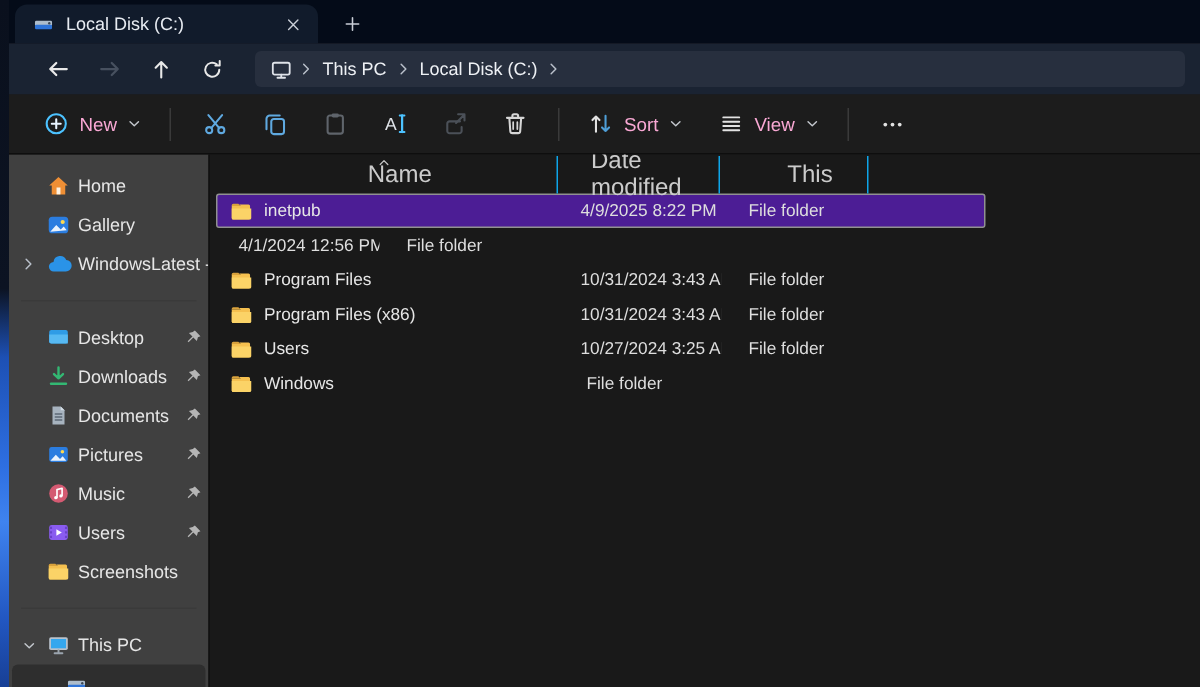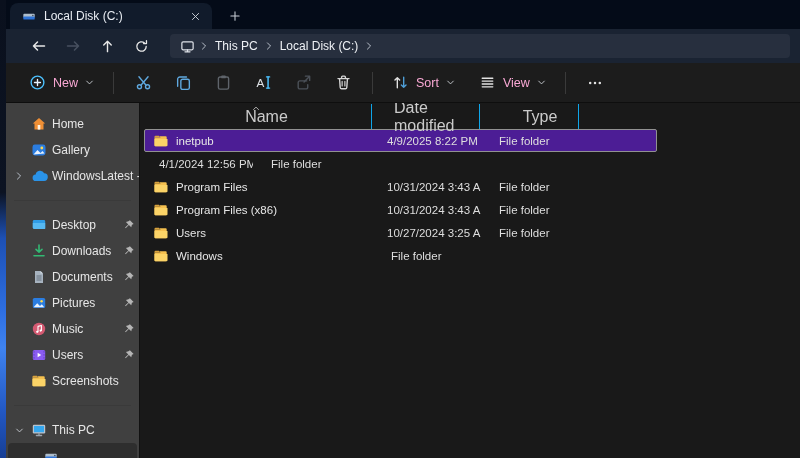--- a/index.html
+++ b/index.html
@@ -469,21 +469,21 @@
                 <svg width="9" height="9" viewBox="0 0 16 16">
                   <path d="M3.5 10l4.5-4.5L12.5 10" stroke="#c0c0c0" stroke-width="1.6" stroke-linecap="round" stroke-linejoin="round" fill="none"></path>
                 </svg>
               </span>
               <span>Name</span>
             </div>
             <div class="hcell c1">
               <span>Date modified</span>
             </div>
             <div class="hcell c2">
-              <span>Type</span>
+              <span>This</span>
             </div>
           </div>
         <div class="rows" id="rows">
             <div class="frow selected">
               <span class="fcell name">
                 <span class="ic">
                   <svg width="16" height="16" viewBox="0 0 16 16">
                     <path d="M1.5 3.8a1 1 0 0 1 1-1h3.4l1.5 1.6h-6z" fill="#d9a23c"></path>
                     <path d="M1.5 4.4h6l-1-1.1h6.2a1 1 0 0 1 1 1v8a1 1 0 0 1-1 1H2.5a1 1 0 0 1-1-1z" fill="#f5c04f"></path>
                     <path d="M1.5 6h13v6.3a1 1 0 0 1-1 1H2.5a1 1 0 0 1-1-1z" fill="#fbd367"></path>

